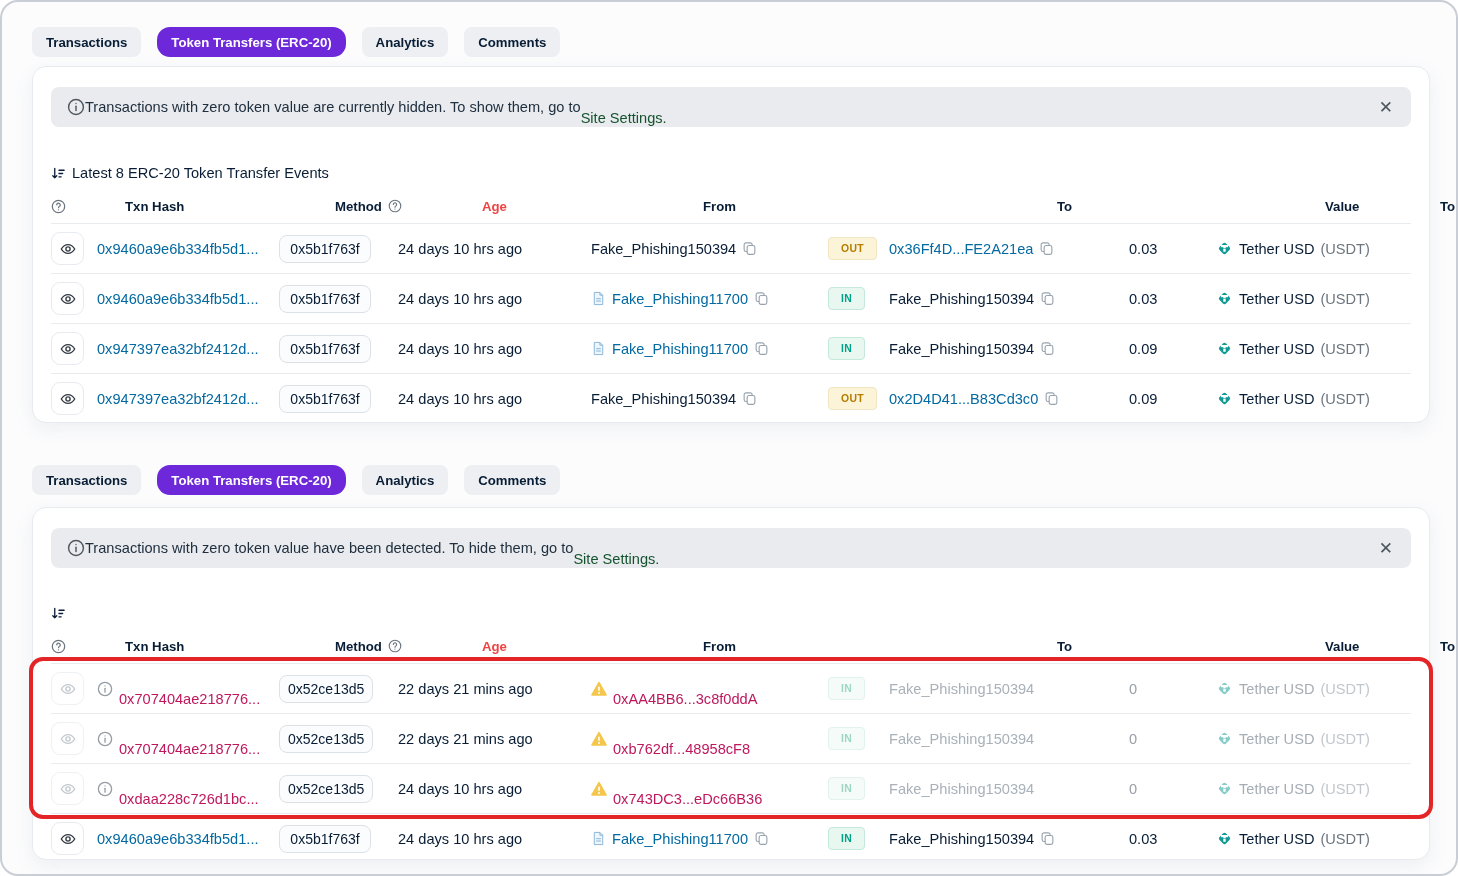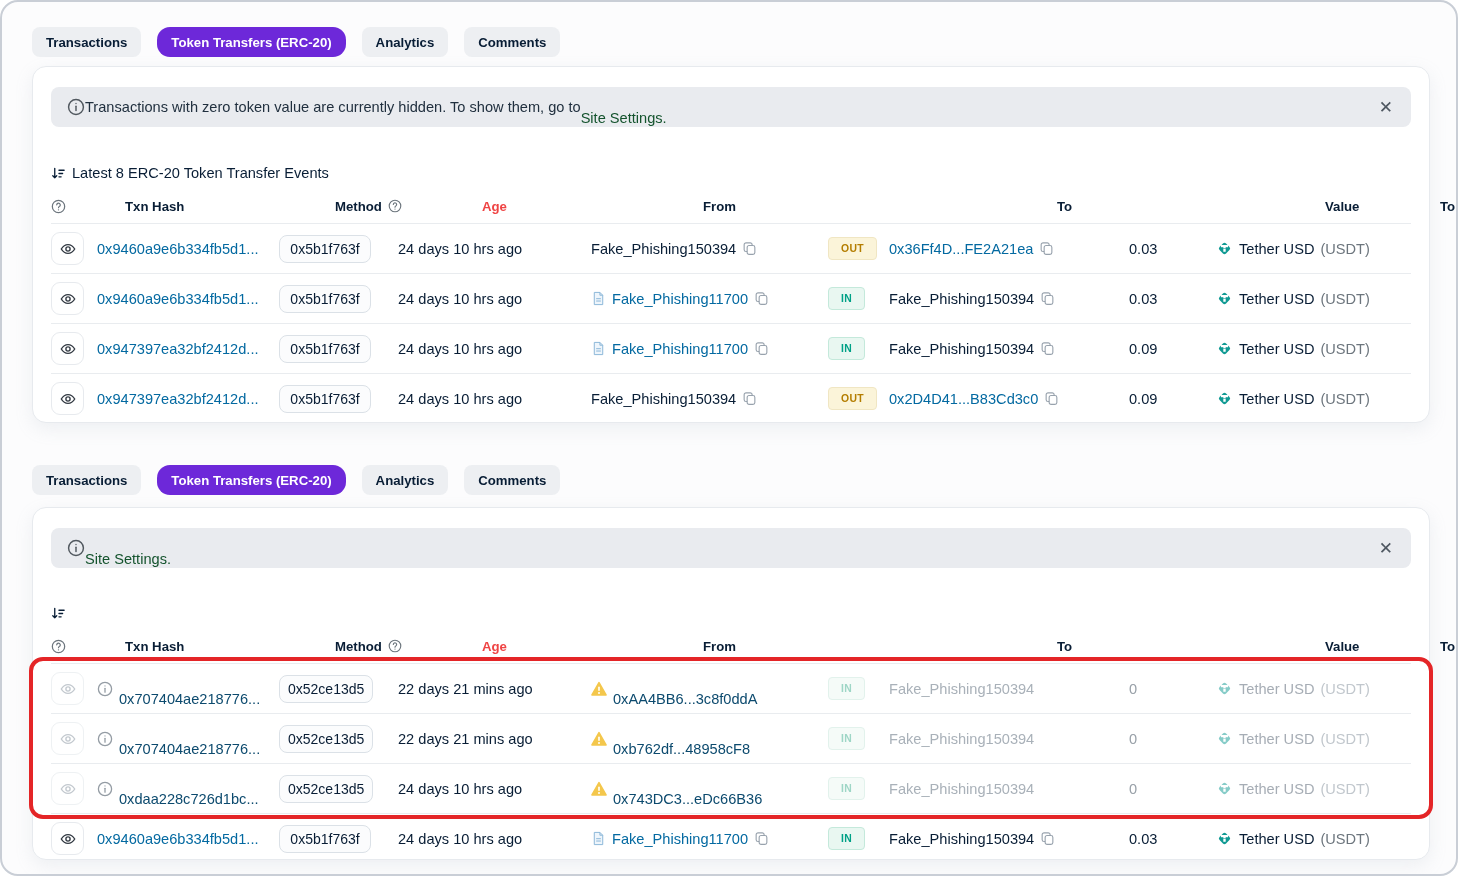--- a/index.html
+++ b/index.html
@@ -69,21 +69,21 @@
     font-size:10.4px;font-weight:700;letter-spacing:.3px;
   }
   .dir.out{color:#b47d00;background:#fbf4d9;border:1px solid #f0e6c3;}
   .dir.in{color:#00a186;background:#e9f7f1;border:1px solid #c4e9db;}
   .tok-n{color:#081d35;cursor:pointer;}
   .tok-s{color:#6c757d;}
   .tether{display:flex;}
   .doc-ic,.warn-ic,.info-ic{display:flex;}
   .info-ic{color:#949ca4;}
   
-  .muted .lnk{color:#0c4a6e;margin-top:20px;}
+  .muted .lnk{color:#be185d;margin-top:20px;}
   .muted .eye{color:#c3c9cf;border-color:#eef1f3;}
   .muted .m-to{color:#a9b1b9;}
   .muted .m-val{color:#98a0a8;}
   .muted .tok-n{color:#a6adb5;}
   .muted .tok-s{color:#c1c7cd;}
   .muted .tether{opacity:.5;}
   .muted .dir.in{color:#9ed6c6;background:#f5fbf8;border-color:#e2f2ec;}
   
   .highlight-red{
     position:absolute;left:27px;top:655px;width:1404px;height:162px;box-sizing:border-box;
@@ -394,20 +394,21 @@
     <button class="tab">Comments</button>
   </nav>
 
   <section class="card c2">
     <div class="banner">
       <span class="i-ic">
           <svg width="18" height="18" viewBox="0 0 16 16">
             <use href="#ic-info"></use>
           </svg>
         </span>
+      <span>Transactions with zero token value have been detected. To hide them, go to</span>
       <a class="banner-link">Site Settings.</a>
       <button class="banner-close">✕</button>
     </div>
 
     <div class="latest">
       <span class="sort-ic">
           <svg width="15" height="15" viewBox="0 0 16 16">
             <use href="#ic-sort"></use>
           </svg>
         </span>

